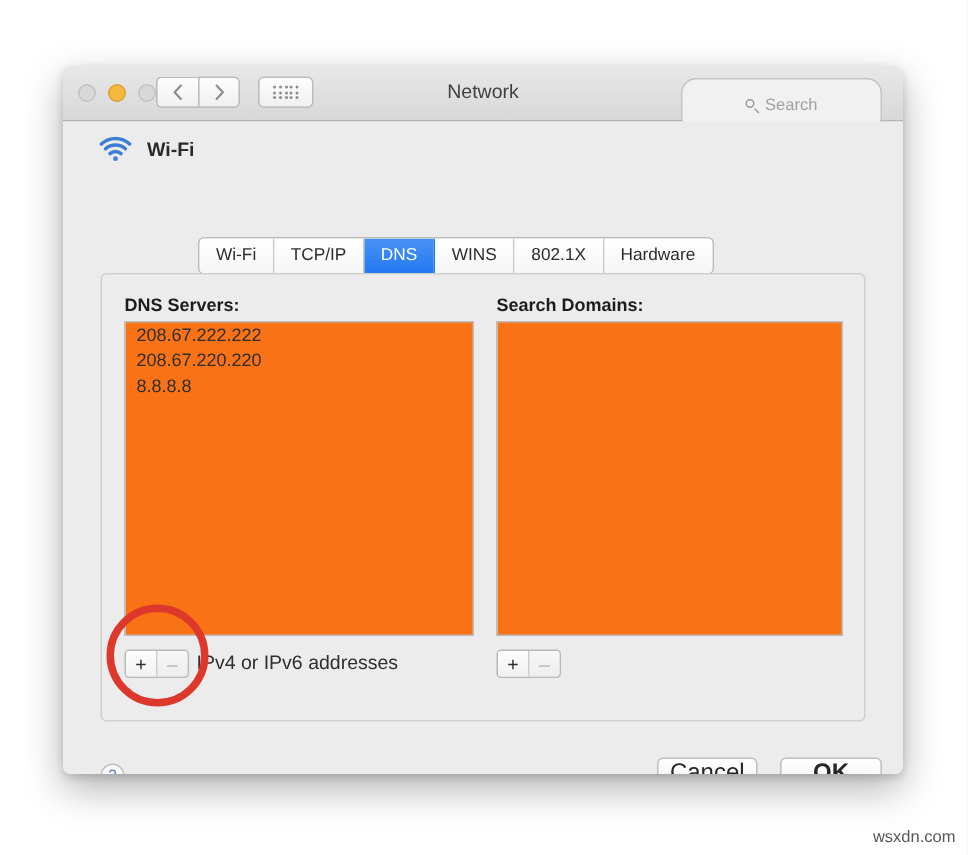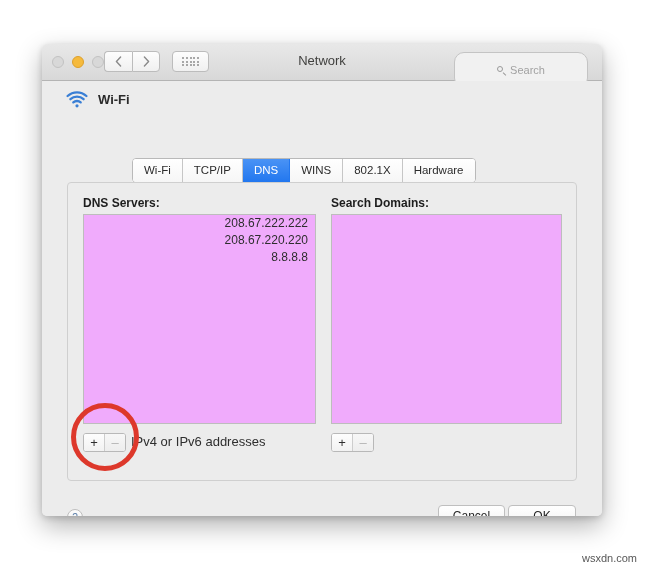--- a/index.html
+++ b/index.html
@@ -189,36 +189,35 @@
 
   
   #panel {
     position: absolute;
     left: 25px; top: 101px;
     width: 510px; height: 299px;
     background: #ececec;
     border: 1px solid #cfcfcf;
     border-radius: 4px;
     box-sizing: border-box;
-    text-align: right;
   }
 
   .col-label {
     position: absolute;
     font-size: 12px;
     color: #1d1d1d;
     font-weight: bold;
   }
   #dns-label { left: 15px; top: 13px; }
   #domains-label { left: 263px; top: 13px; }
 
   .listbox {
     position: absolute;
     top: 31px;
-    background: #f0abfc;
+    background: #f97316;
     border: 1px solid #bdbdbd;
     box-sizing: border-box;
     overflow: hidden;
   }
   #dns-list { left: 15px; width: 233px; height: 210px; }
   #domains-list { left: 263px; width: 231px; height: 210px; }
 
   .list-row {
     font-size: 12px;
     color: #2e2e2e;
@@ -272,28 +271,28 @@
     box-sizing: border-box;
   }
   .footer-btn {
     position: absolute;
     top: 424px;
     height: 21px;
     min-width: 67px;
     border: 1px solid #bfbfbf;
     border-radius: 4px;
     background: linear-gradient(to bottom, #ffffff, #f3f3f3);
-    font-size: 12px;
+    font-size: 16px;
     color: #262626;
     display: flex; align-items: center; justify-content: center;
     box-sizing: border-box;
     box-shadow: 0 1px 0 rgba(0,0,0,0.05);
   }
   #cancel-button { right: 97px; }
-  #ok-button { right: 26px; width: 68px; }
+  #ok-button { right: 14px; width: 68px; font-weight: bold; }
 
   
   #annotation-circle {
     position: absolute;
     left: 71px; top: 403px;
     width: 68px; height: 68px;
     border: 5px solid #dd382b;
     border-radius: 50%;
     box-sizing: border-box;
     pointer-events: none;

